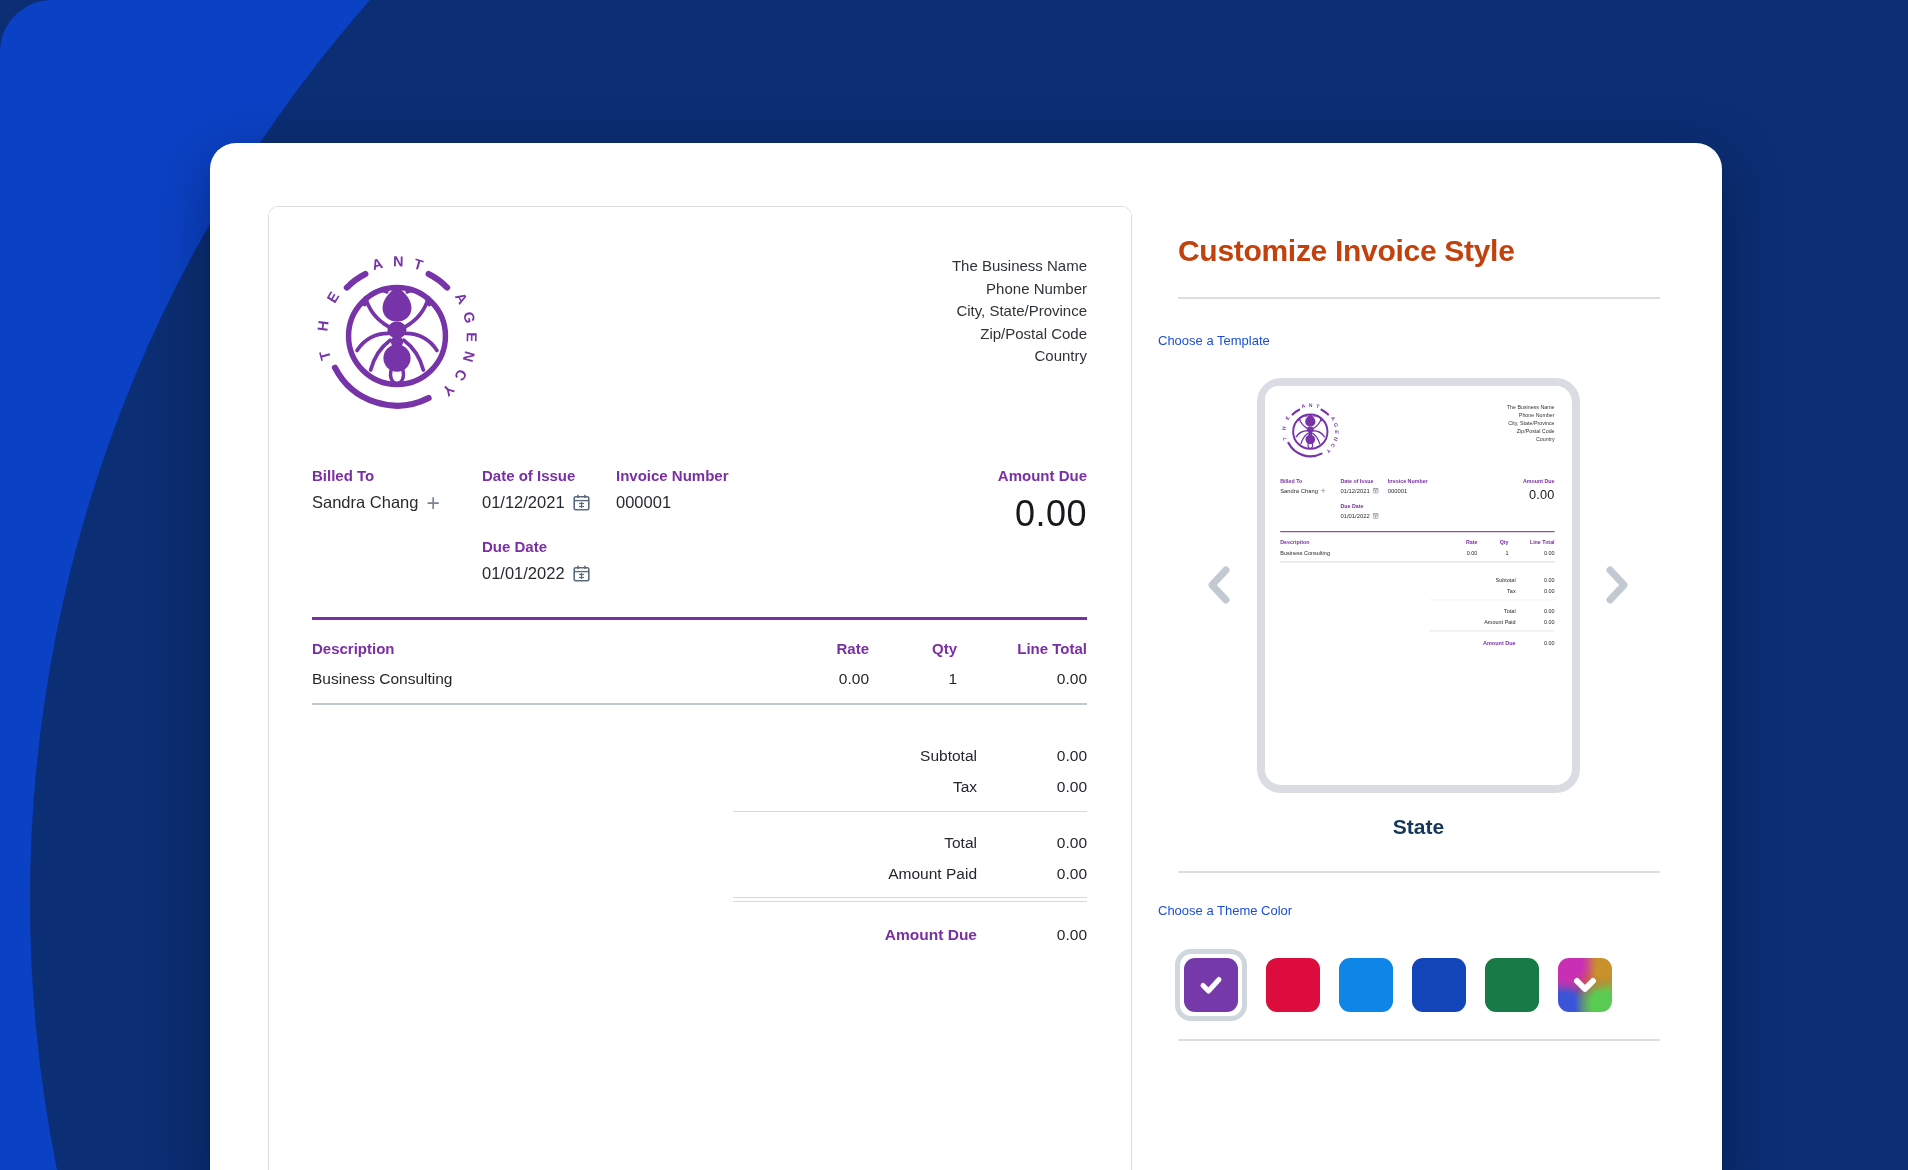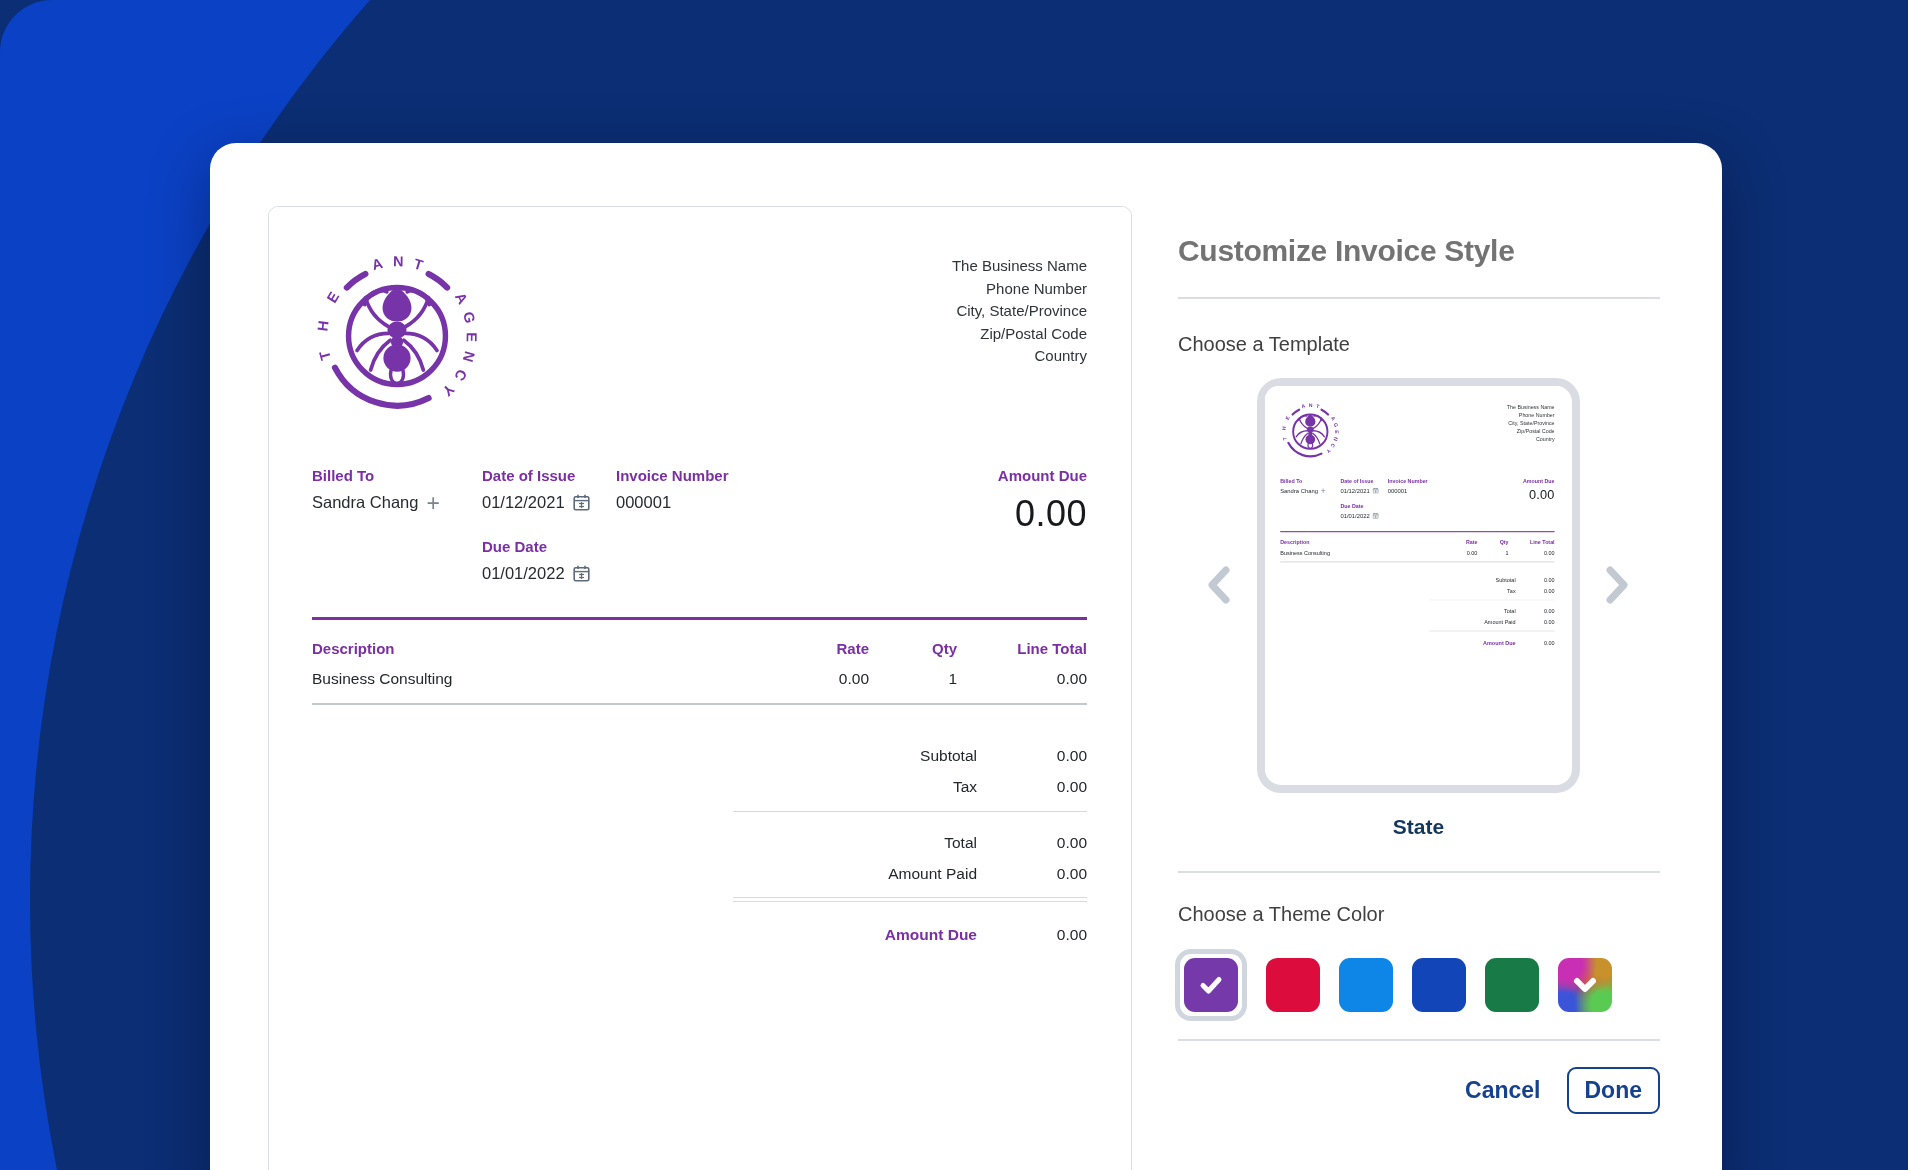--- a/index.html
+++ b/index.html
@@ -40,24 +40,24 @@
   .totals { margin-left:auto; width:354px; margin-top:42px; font-size:15.5px; color:#23272C; }
   .t-row { display:flex; margin-bottom:13px; }
   .t-label { flex:1; text-align:right; } .t-value { width:110px; text-align:right; }
   .t-rule { height:1px; background:#D6DADF; margin:15px 0 22px; }
   .t-rule2 { height:5px; border-top:1px solid #D6DADF; border-bottom:1px solid #D6DADF; margin:14px 0 24px; }
   .t-due .t-label { color:#7A2FA3; font-weight:bold; }
   .inv-spacer { height:280px; }
 
   
   .panel-title { position:absolute; left:968px; top:91px; font-size:30px; font-weight:bold;
-                 color:#737373; letter-spacing:-.3px; }
+                 color:#c2410c; letter-spacing:-.3px; }
   .hr { position:absolute; left:968px; width:482px; height:1.5px; background:#DADEE4; }
   .hr1 { top:154px; } .hr2 { top:728px; } .hr3 { top:896px; }
-  .section-label { position:absolute; left:968px; font-size:20px; color:#404040; }
+  .section-label { position:absolute; left:948px; font-size:13px; color:#1d4ed8; }
   .sl-template { top:190px; } .sl-color { top:760px; }
   .tpl-card { position:absolute; left:1047px; top:235px; width:323px; height:415px;
               border:8px solid #D9DDE3; border-radius:24px; background:#fff; cursor:pointer; }
   .mini-clip { width:305px; height:397px; overflow:hidden; border-radius:14px; background:#fff; }
   .mini-scale { transform:scale(.354); transform-origin:0 0; }
   .chev { position:absolute; width:40px; height:46px; cursor:pointer; }
   .chev-left { left:989px; top:419px; } .chev-right { left:1387px; top:419px; }
   .tpl-name { position:absolute; left:1047px; top:672px; width:323px; text-align:center;
               font-size:21px; font-weight:bold; color:#16375C; }
   .swatches { position:absolute; left:965px; top:806px; display:flex; align-items:center; gap:19px; }
@@ -402,18 +402,14 @@
     <div class="swatch" style="background: rgb(24, 122, 71);"></div>
     <div class="swatch rainbow">
       <svg width="30" height="30" viewBox="0 0 30 30">
         <path d="M7,11 L15,19 L23,11" fill="none" stroke="#fff" stroke-width="6" stroke-linecap="round" stroke-linejoin="round"></path>
       </svg>
     </div>
   </div>
 
   <div class="hr hr3"></div>
 
-  <div class="footer">
-    <button class="cancel-btn">Cancel</button>
-    <button class="done-btn">Done</button>
-  </div>
 
 </div>
 
 </body></html>

